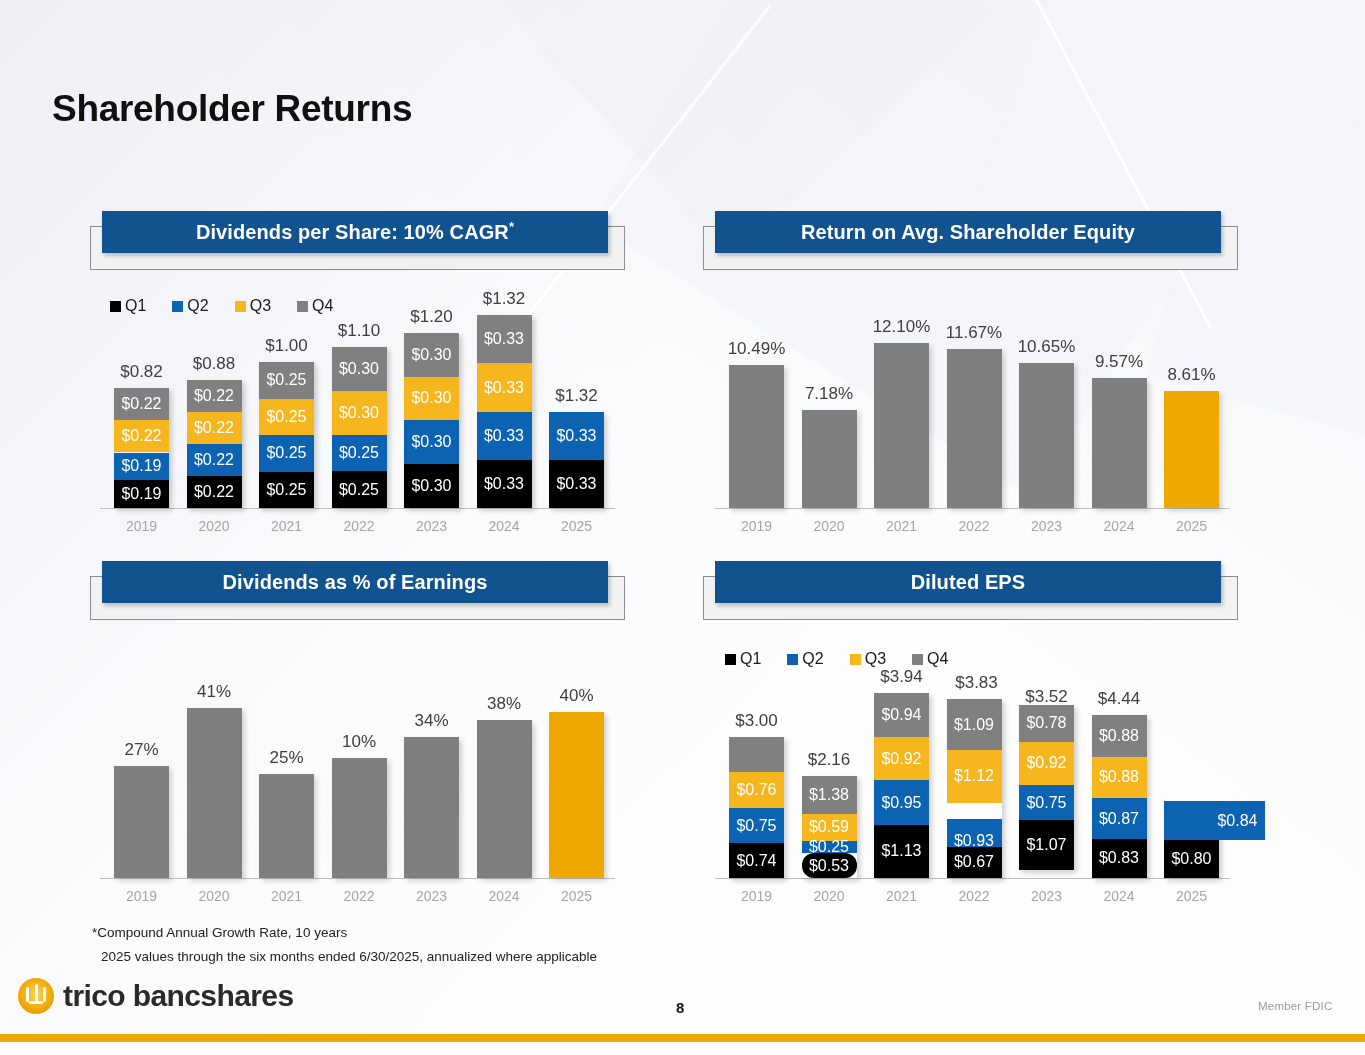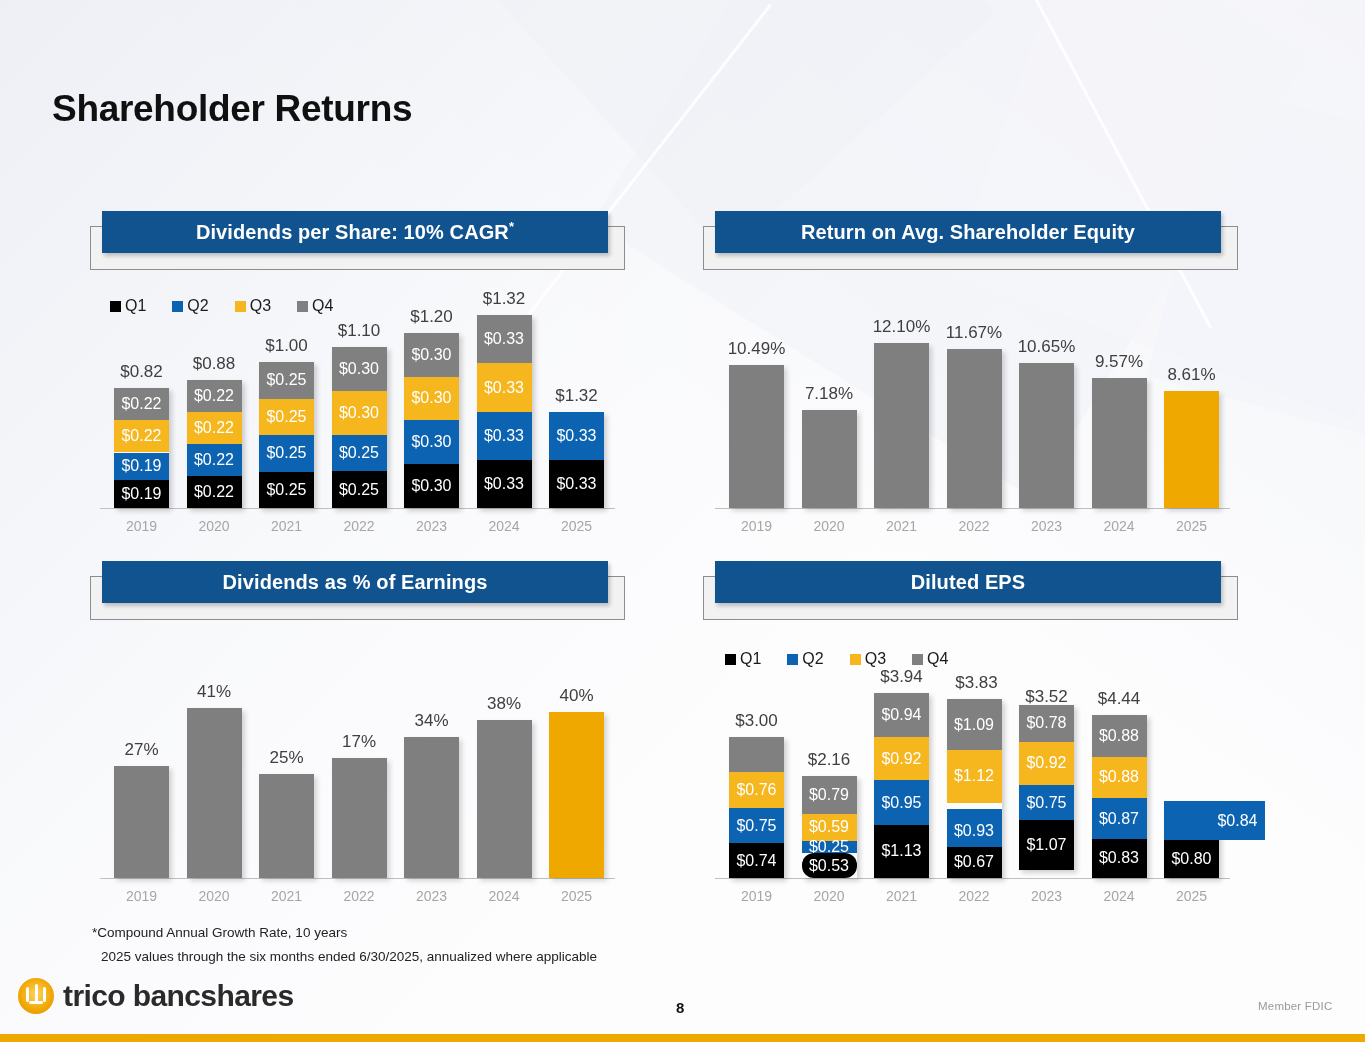--- a/index.html
+++ b/index.html
@@ -278,21 +278,21 @@
   <div class="bar solid-gray" style="left: 14px; width: 55px; top: 120.95px; height: 112.05px;"></div>
       <div class="toplabel" style="left: -6px; width: 95px; top: 94.95px;">27%</div>
       <div class="tick" style="left: -6px; width: 95px; top: 243px;">2019</div>
       <div class="bar solid-gray" style="left: 86.5px; width: 55px; top: 62.85px; height: 170.15px;"></div>
       <div class="toplabel" style="left: 66.5px; width: 95px; top: 36.85px;">41%</div>
       <div class="tick" style="left: 66.5px; width: 95px; top: 243px;">2020</div>
       <div class="bar solid-gray" style="left: 159px; width: 55px; top: 129.25px; height: 103.75px;"></div>
       <div class="toplabel" style="left: 139px; width: 95px; top: 103.25px;">25%</div>
       <div class="tick" style="left: 139px; width: 95px; top: 243px;">2021</div>
       <div class="bar solid-gray" style="left: 231.5px; width: 55px; top: 112.65px; height: 120.35px;"></div>
-      <div class="toplabel" style="left: 211.5px; width: 95px; top: 86.65px;">17%</div>
+      <div class="toplabel" style="left: 211.5px; width: 95px; top: 86.65px;">10%</div>
       <div class="tick" style="left: 211.5px; width: 95px; top: 243px;">2022</div>
       <div class="bar solid-gray" style="left: 304px; width: 55px; top: 91.9px; height: 141.1px;"></div>
       <div class="toplabel" style="left: 284px; width: 95px; top: 65.9px;">34%</div>
       <div class="tick" style="left: 284px; width: 95px; top: 243px;">2023</div>
       <div class="bar solid-gray" style="left: 376.5px; width: 55px; top: 75.3px; height: 157.7px;"></div>
       <div class="toplabel" style="left: 356.5px; width: 95px; top: 49.3px;">38%</div>
       <div class="tick" style="left: 356.5px; width: 95px; top: 243px;">2024</div>
       <div class="bar solid-gold" style="left: 449px; width: 55px; top: 67px; height: 166px;"></div>
       <div class="toplabel" style="left: 429px; width: 95px; top: 41px;">40%</div>
       <div class="tick" style="left: 429px; width: 95px; top: 243px;">2025</div>
@@ -337,21 +337,21 @@
           <span>$0.75</span>
         </div>
         <div class="seg q1" style="top: 106.22px; height: 34.78px;">
           <span>$0.74</span>
         </div>
       </div>
       <div class="toplabel" style="left: -4px; width: 91px; top: 66px;">$3.00</div>
       <div class="tick" style="left: -4px; width: 91px; top: 243px;">2019</div>
       <div class="bar stackshadow" style="left: 86.5px; width: 55px; top: 131.48px; height: 101.52px;">
         <div class="seg q4" style="top: 0px; height: 37.13px;">
-          <span>$0.79</span>
+          <span>$1.38</span>
         </div>
         <div class="seg q3" style="top: 37.13px; height: 27.73px;">
           <span>$0.59</span>
         </div>
         <div class="seg q2" style="top: 64.86px; height: 11.75px;">
           <span>$0.25</span>
         </div>
         <div class="seg q1" style="top: 76.61px; height: 24.91px; border-radius: 12px;">
           <span>$0.53</span>
         </div>
@@ -374,21 +374,21 @@
       </div>
       <div class="toplabel" style="left: 141px; width: 91px; top: 21.82px;">$3.94</div>
       <div class="tick" style="left: 141px; width: 91px; top: 243px;">2021</div>
       <div class="bar stackshadow" style="left: 231.5px; width: 55px; top: 53.93px; height: 179.07px;">
         <div class="seg q4" style="top: 0px; height: 51.23px;">
           <span>$1.09</span>
         </div>
         <div class="seg q3" style="top: 51.23px; height: 52.64px;">
           <span>$1.12</span>
         </div>
-        <div class="seg q2" style="top: 110px; height: 43.71px;">
+        <div class="seg q2" style="top: 120px; height: 43.71px;">
           <span>$0.93</span>
         </div>
         <div class="seg q1" style="top: 147.58px; height: 31.49px;">
           <span>$0.67</span>
         </div>
       </div>
       <div class="toplabel" style="left: 216px; width: 91px; top: 27.93px;">$3.83</div>
       <div class="tick" style="left: 213.5px; width: 91px; top: 243px;">2022</div>
       <div class="bar stackshadow" style="left: 304px; width: 55px; top: 60px; height: 165.44px;">
         <div class="seg q4" style="top: 0px; height: 36.66px;">

